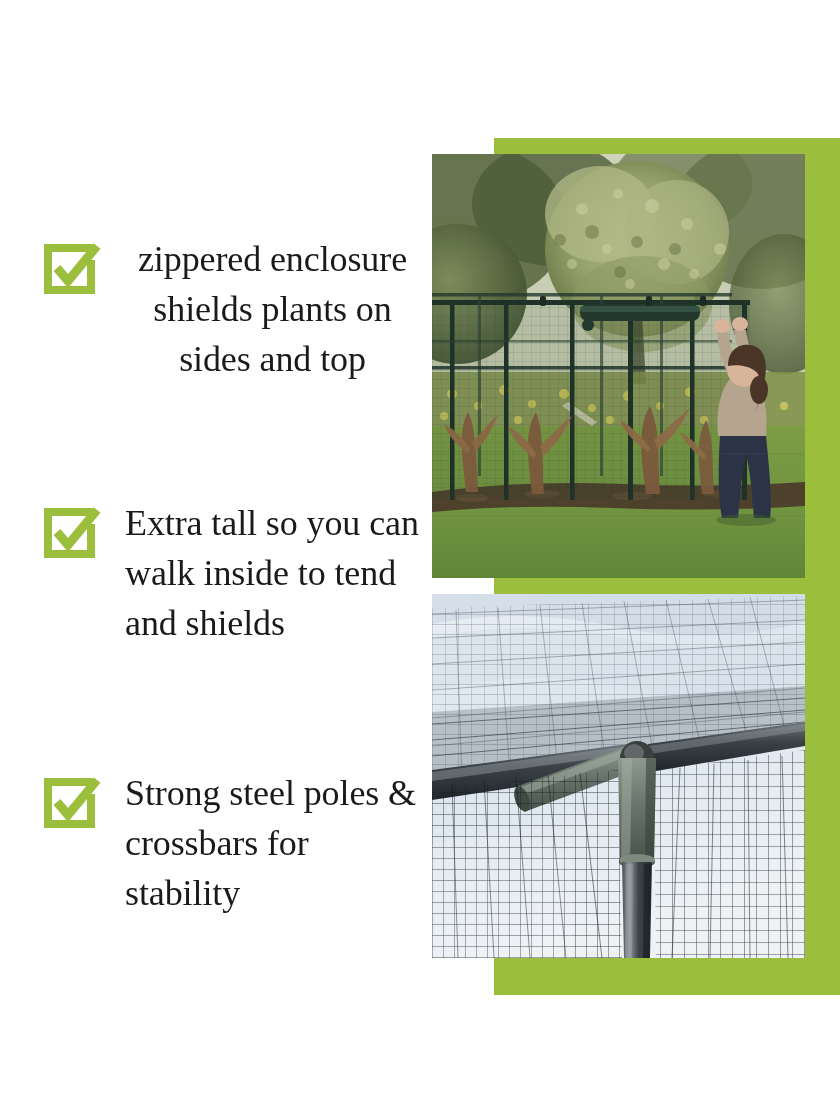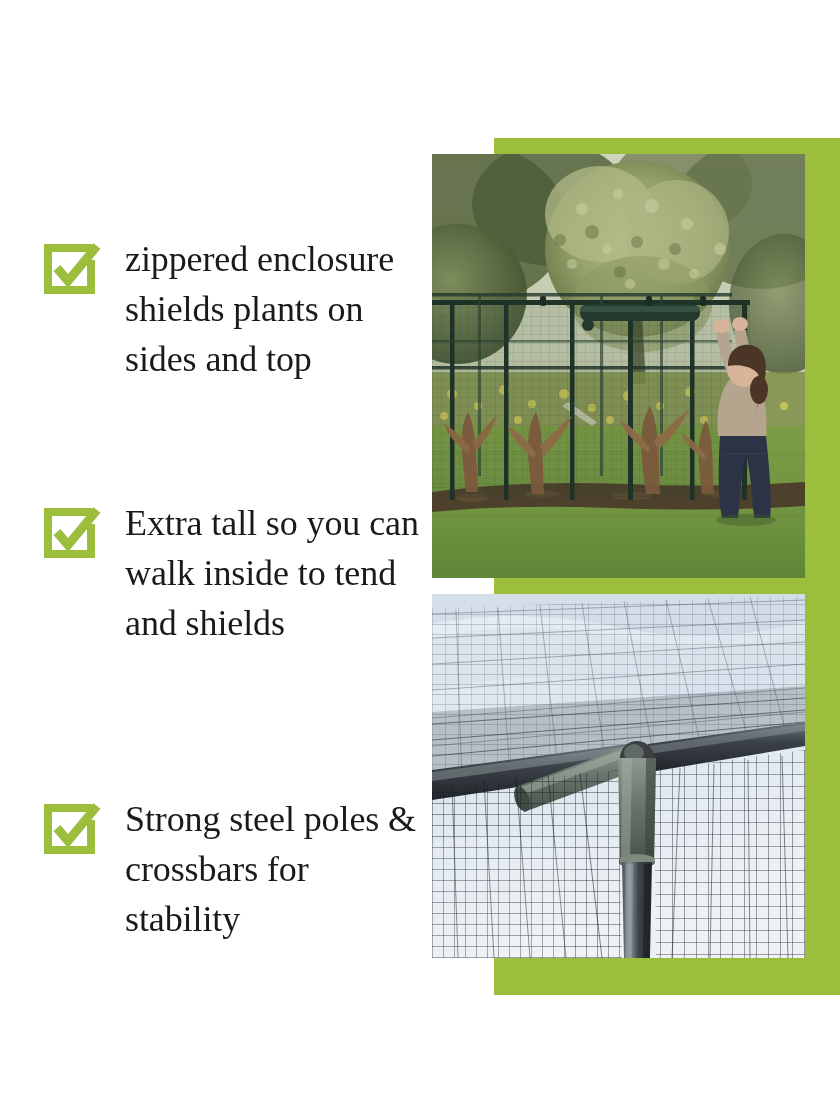--- a/index.html
+++ b/index.html
@@ -62,23 +62,23 @@
     width: 432px;
     height: 1120px;
   }
   .feature-item {
     position: absolute;
     left: 40px;
     width: 380px;
     display: flex;
     align-items: flex-start;
   }
-  .feature-item-1 { top: 234px; }
+  .feature-item-1 { top: 234px; text-align: center; }
   .feature-item-2 { top: 498px; }
-  .feature-item-3 { top: 794px; justify-content: flex-end; }
+  .feature-item-3 { top: 768px; justify-content: flex-end; }
 
   .check-box-icon {
     flex: 0 0 auto;
     width: 62px;
     height: 62px;
     margin-top: 4px;
     position: relative;
   }
   .check-box-icon svg { display: block; width: 62px; height: 62px; overflow: visible; }
 

